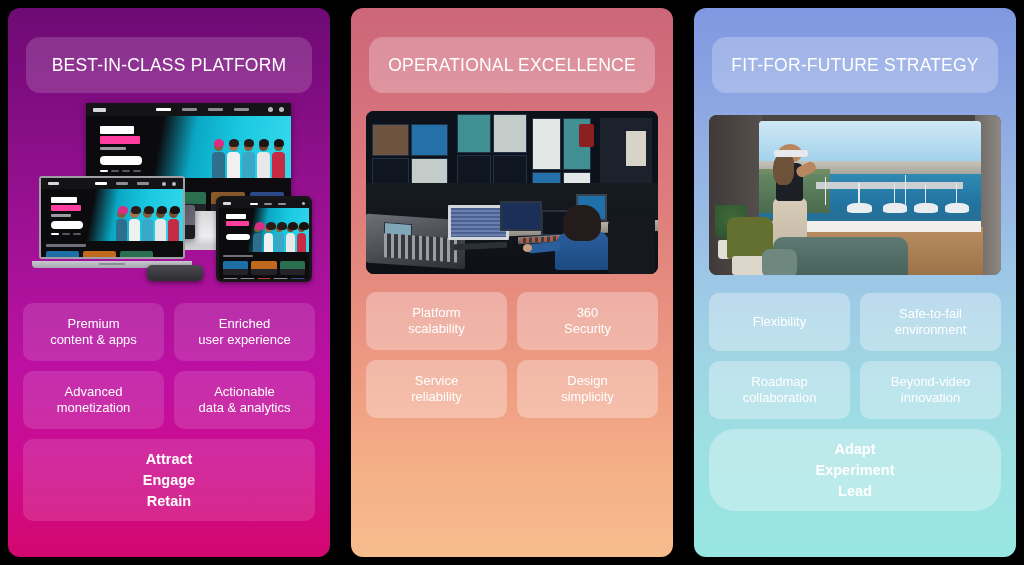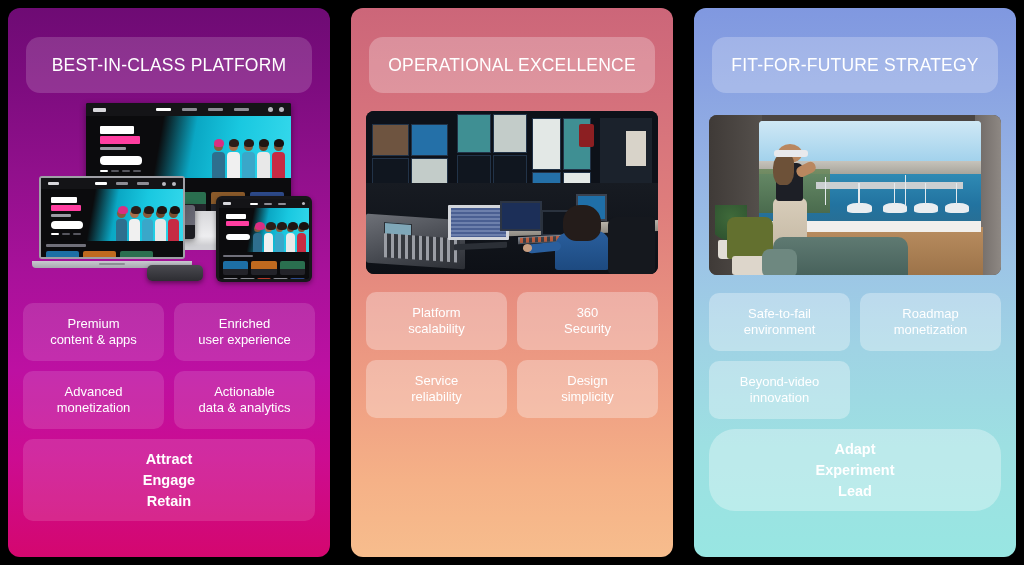--- a/index.html
+++ b/index.html
@@ -726,26 +726,29 @@
         <div class="vr-pot"></div>
         <div class="vr-chair"></div>
         <div class="vr-rug"></div>
         <div class="vr-sofa"></div>
         <div class="vr-sofa-arm"></div>
       </div>
     </div>
 
     <div class="chips">
       <div class="chip">
+          <span class="chip-text">Flexibility</span>
+        </div>
+      <div class="chip">
           <span class="chip-text">Safe-to-fail
 environment</span>
         </div>
       <div class="chip">
           <span class="chip-text">Roadmap
-monetization</span>
+collaboration</span>
         </div>
       <div class="chip">
           <span class="chip-text">Beyond-video
 innovation</span>
         </div>
     </div>
 
     <div class="footer-block">
       <div class="footer-text">Adapt
 Experiment

